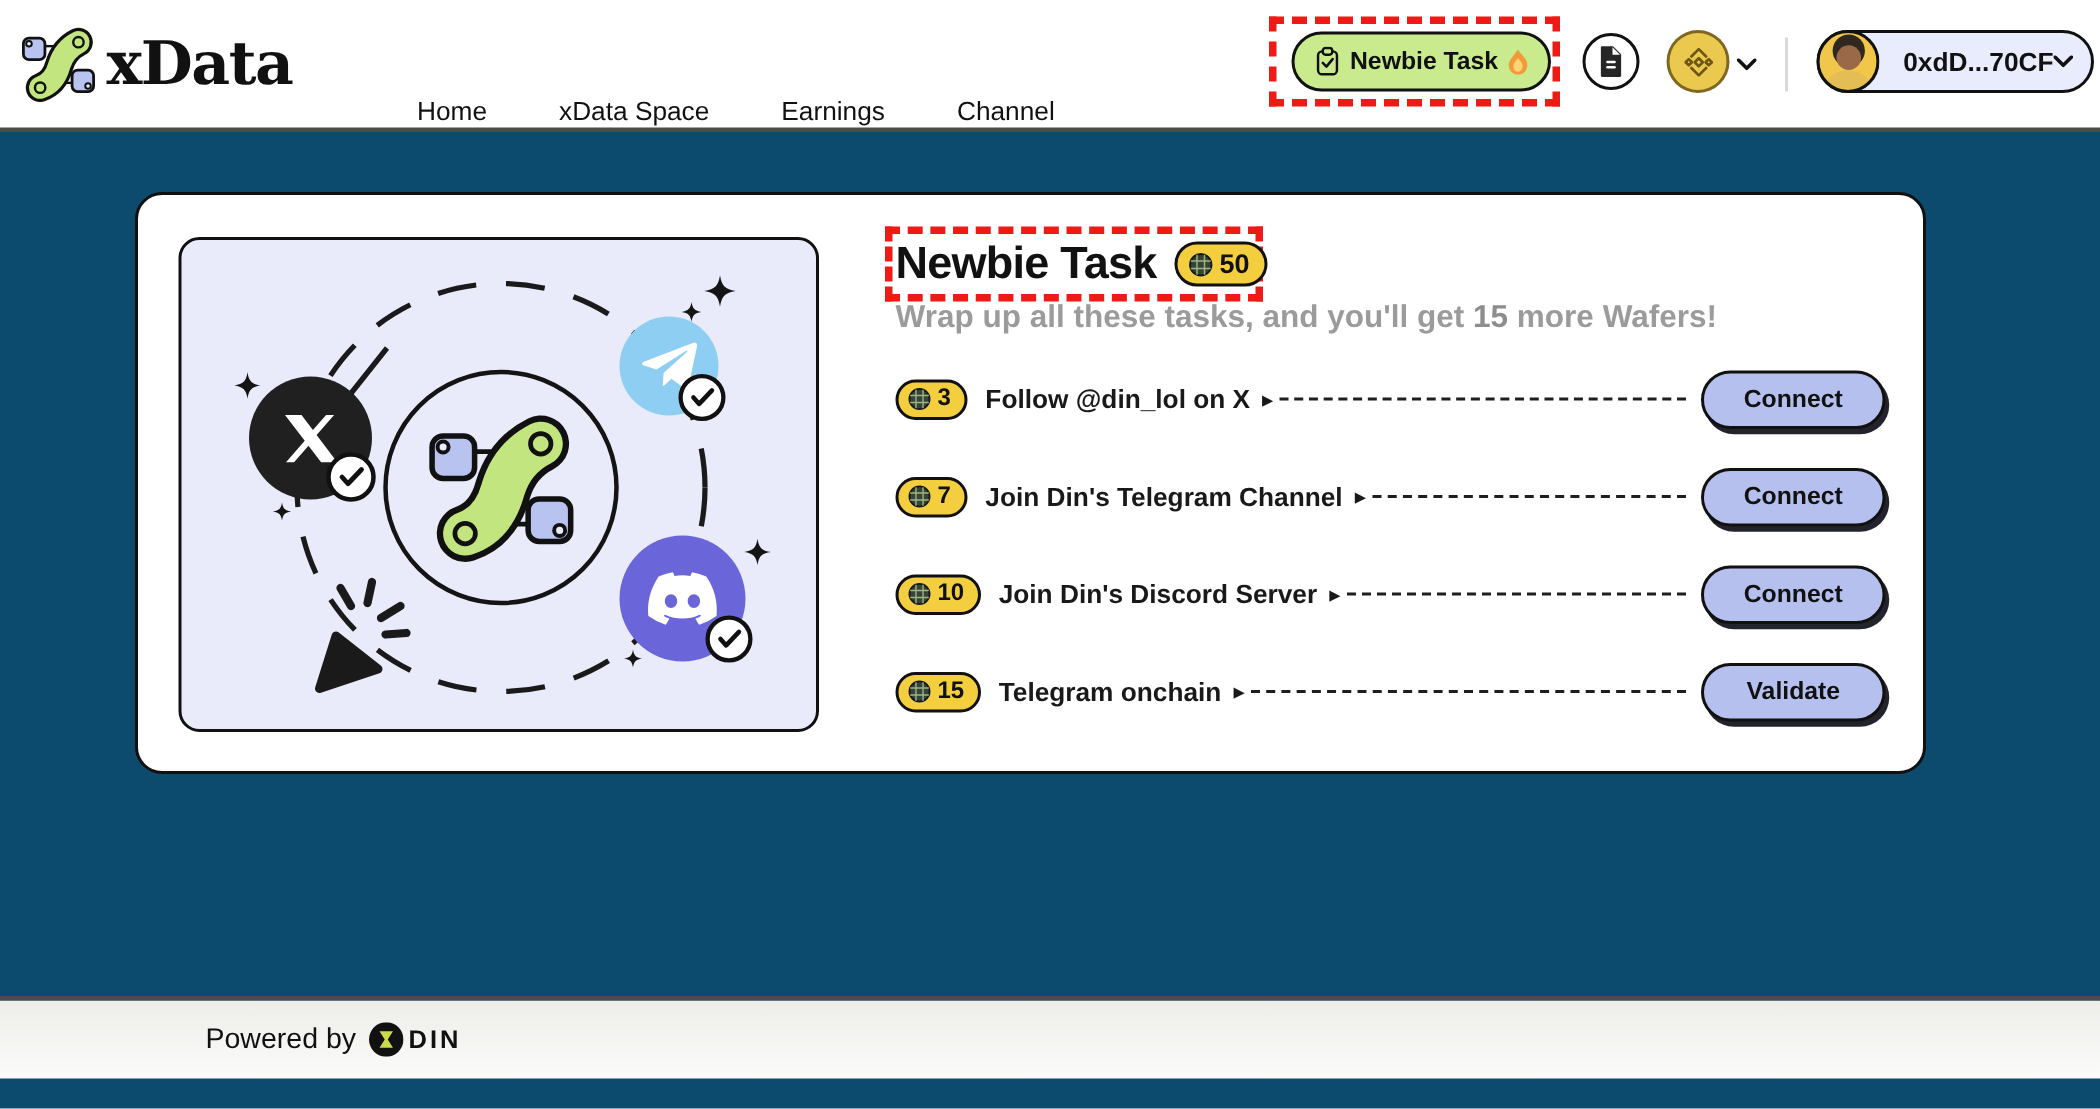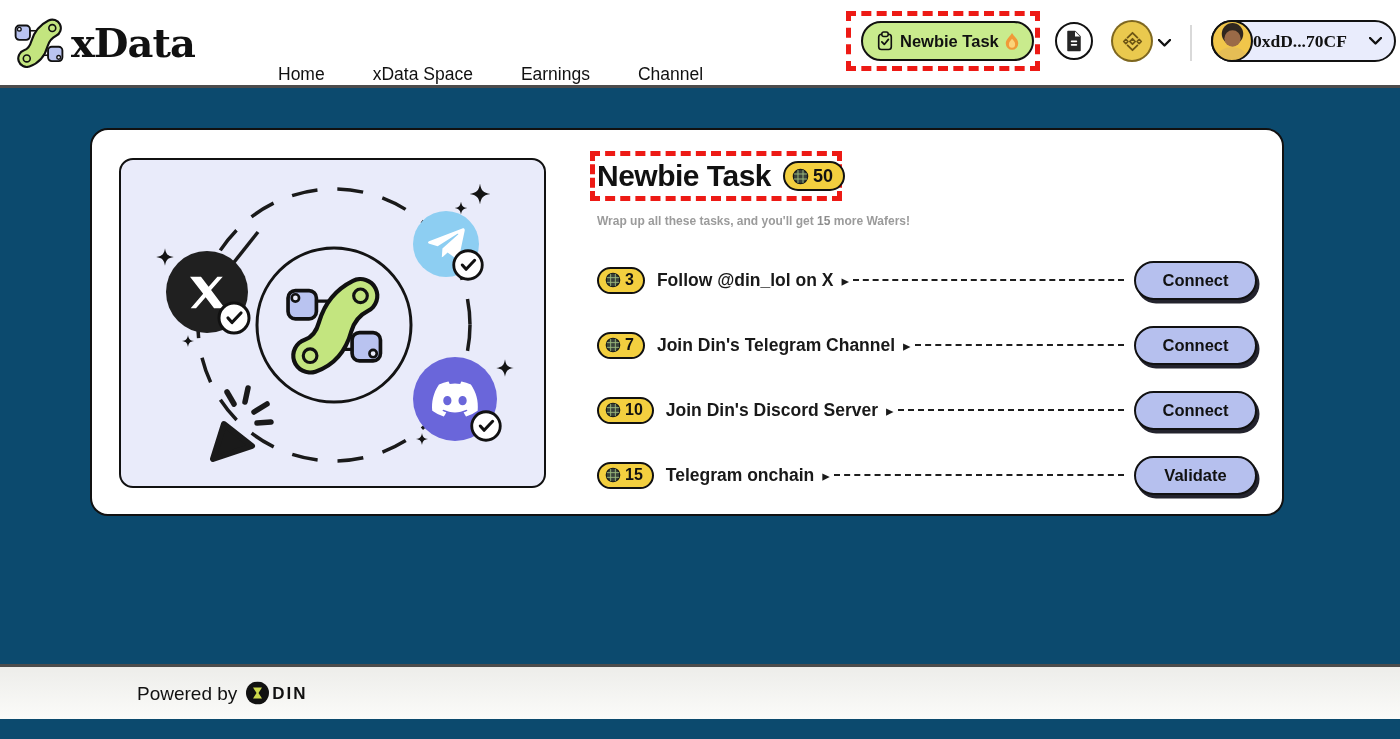--- a/index.html
+++ b/index.html
@@ -26,36 +26,36 @@
   .doc-btn{position:absolute;left:1055px;top:22px;width:38px;height:38px;border-radius:50%;
            background:#fff;border:2px solid #111;display:grid;place-items:center;cursor:pointer;box-sizing:border-box;padding:0;}
   .bnb-btn{position:absolute;left:1111px;top:20px;width:42px;height:42px;border-radius:50%;
            background:#eac94e;border:2px solid rgba(90,70,16,0.75);display:grid;place-items:center;cursor:pointer;box-sizing:border-box;padding:0;}
   .chev1{position:absolute;left:1158px;top:39px;cursor:pointer;}
   .vdivider{position:absolute;left:1190px;top:25px;width:2px;height:36px;background:#d9d9d9;}
   .wallet{position:absolute;left:1211px;top:20px;width:185px;height:42px;border-radius:22px;
           background:#e9ecfc;border:2px solid #111;display:flex;align-items:center;
           cursor:pointer;box-sizing:border-box;padding:0;font-family:inherit;}
   .wallet .avatar{margin-left:-2px;}
-  .wallet-addr{flex:1;text-align:left;font-size:17.5px;font-weight:700;color:#111;font-family:Liberation Serif, serif;}
+  .wallet-addr{flex:1;text-align:right;font-size:17.5px;font-weight:700;color:#111;}
   .wallet .chev{margin-right:12px;}
 
   
   .card{position:absolute;left:90px;top:128px;width:1194px;height:388px;background:#fff;
         border:2px solid #111;border-radius:18px;box-sizing:border-box;}
   .illus{position:absolute;left:27px;top:28px;width:427px;height:330px;background:#e9ebfa;
          border:2px solid #111;border-radius:14px;box-sizing:border-box;overflow:hidden;}
 
   .content{position:absolute;left:505px;top:24px;width:660px;}
   .title-row{display:flex;align-items:center;gap:12px;height:44px;}
   .page-title{font-size:30px;font-weight:800;letter-spacing:-0.5px;}
   .reward-badge{display:flex;align-items:center;gap:4px;height:30px;padding:0 10px 0 7px;
                 background:#f3cf3f;border:2px solid #111;border-radius:16px;
                 font-size:18px;font-weight:800;box-sizing:border-box;}
-  .subtitle{margin-top:16px;font-size:12px;font-weight:600;color:#9b9b9b;height:22px;}
+  .subtitle{margin-top:2px;font-size:21px;font-weight:600;color:#9b9b9b;height:22px;}
   .subtitle b{font-weight:800;color:#8d8d8d;}
 
   .task-row{display:flex;align-items:center;height:40px;margin-top:25px;}
   .task-row.first{margin-top:24px;}
   .points-pill{display:flex;align-items:center;gap:4px;height:27px;padding:0 9px 0 6px;
                background:#f3cf3f;border:2px solid #111;border-radius:14px;
                font-size:16px;font-weight:800;box-sizing:border-box;flex:0 0 auto;}
   .task-label{margin-left:12px;font-size:17.5px;font-weight:600;color:#191919;white-space:nowrap;}
   .task-arrow{margin-left:8px;font-size:15px;color:#191919;line-height:1;}
   .leader{flex:1;height:0;border-top:2px dashed #1e1e1e;margin:0 10px 0 4px;}

